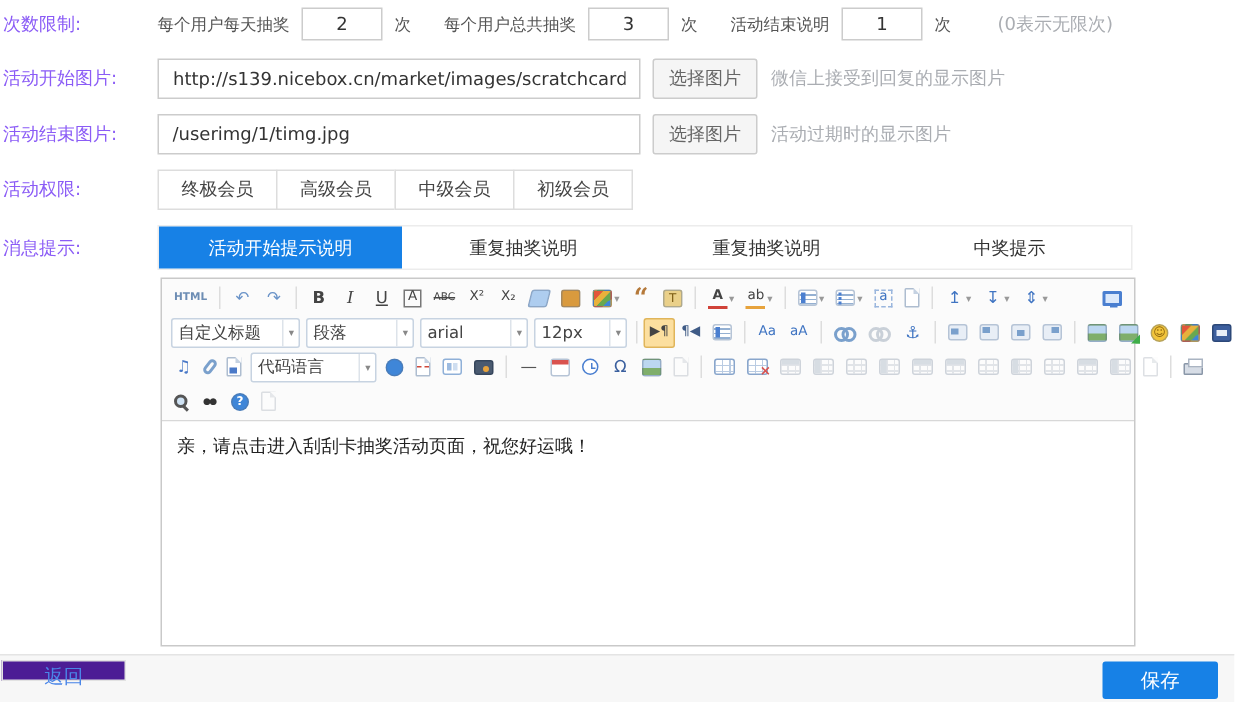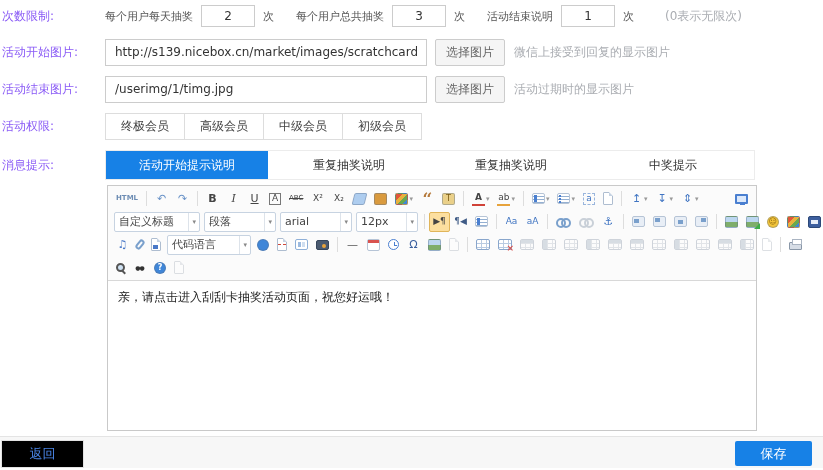--- a/index.html
+++ b/index.html
@@ -108,21 +108,21 @@
   .gl.xred::after{content:"×";position:absolute;right:-3px;bottom:-4px;color:#d9534f;font-size:9px;font-weight:700;}
   .gl.printch{background:#d7dde6;border:1px solid #8a97a8;width:13px;height:8px;margin-top:3px;border-radius:1px;}
   .gl.printch::before{content:"";position:absolute;left:2px;top:-4px;width:8px;height:4px;background:#fff;border:1px solid #aab4c2;}
   .gl.cam{background:#4a5a70;width:13px;height:10px;border:1px solid #36465c;}
   .gl.cam::before{content:"";position:absolute;right:2px;top:3px;width:4px;height:4px;border-radius:50%;background:#e8a33c;}
 
   .ed-content{height:149px;padding:8px 10px;font-size:12px;color:#222;background:#fff;overflow:hidden;}
 
   
   .footer{margin-top:5px;height:32px;background:#f7f7f7;border-top:1px solid #e4e4e4;position:relative;}
-  .back-btn{position:absolute;left:1px;top:3px;width:83px;height:28px;background:#000000;border:1px solid #e2e2e2;color:var(--link,#4a86e8);font-size:13px;font-family:inherit;}
+  .back-btn{position:absolute;left:1px;top:3px;width:83px;height:14px;background:#4c1d95;border:1px solid #e2e2e2;color:var(--link,#4a86e8);font-size:13px;font-family:inherit;}
   .save-btn{position:absolute;right:11px;top:4px;width:77px;height:25px;background:var(--accent,#1781e6);border:none;color:#fff;font-size:13px;border-radius:2px;font-family:inherit;margin-left:31px;}
 </style>
 </head>
 <body>
 
 <div class="page">
 
   <div class="frow r-limits">
     <span class="flabel">次数限制:</span>
     <div class="fctrl">

